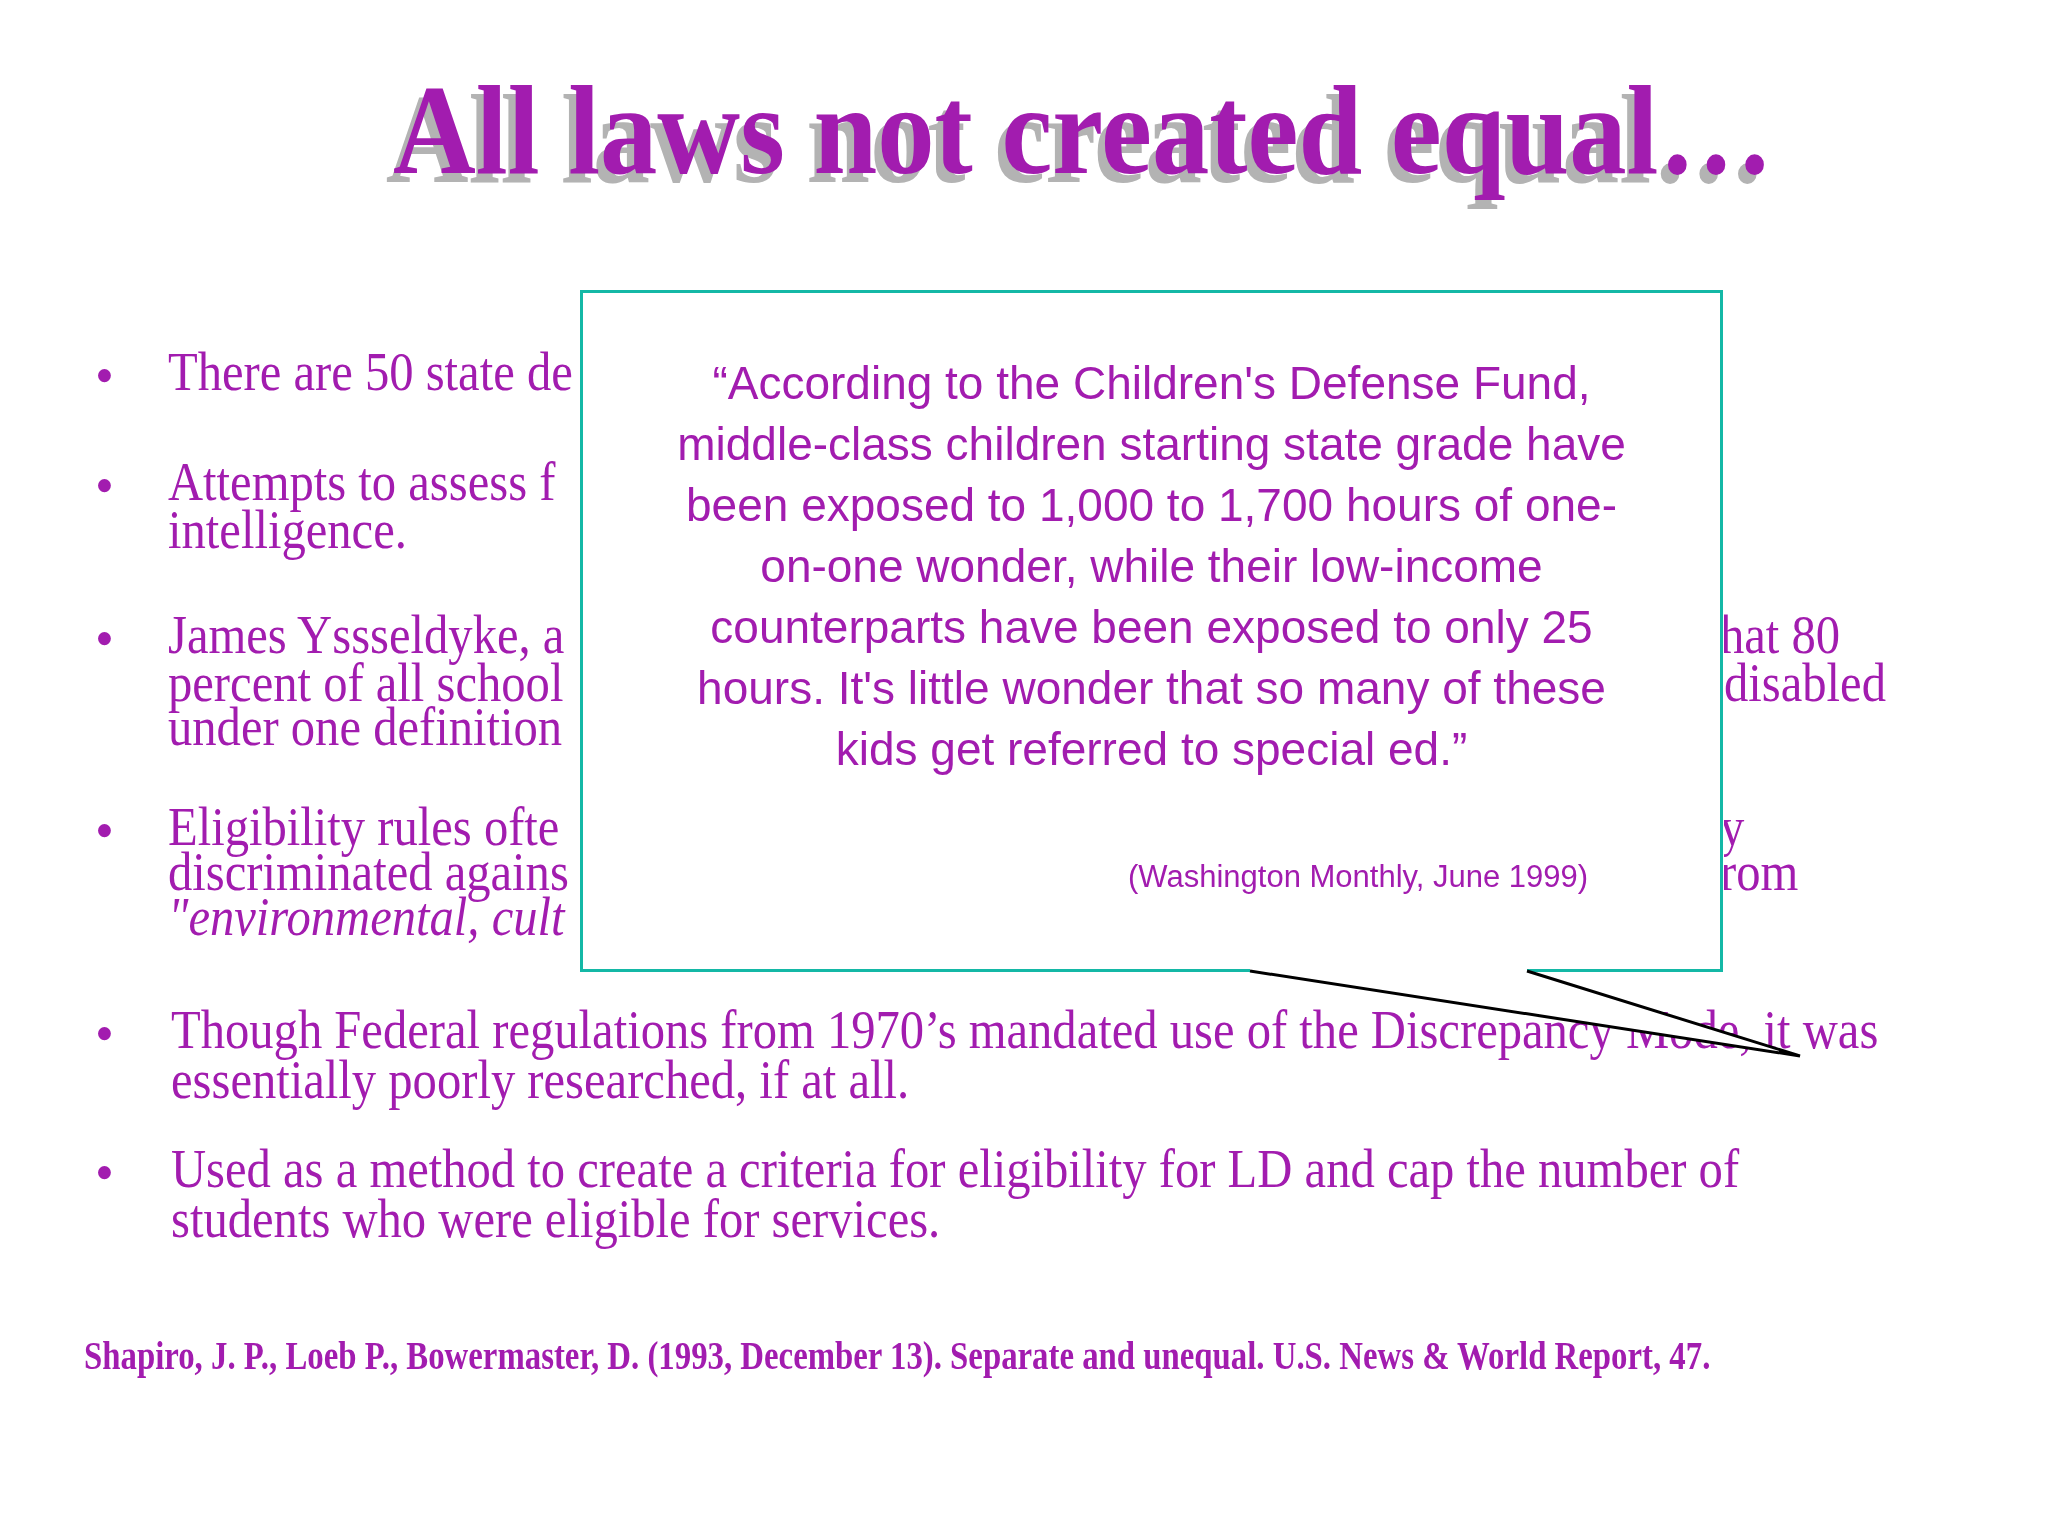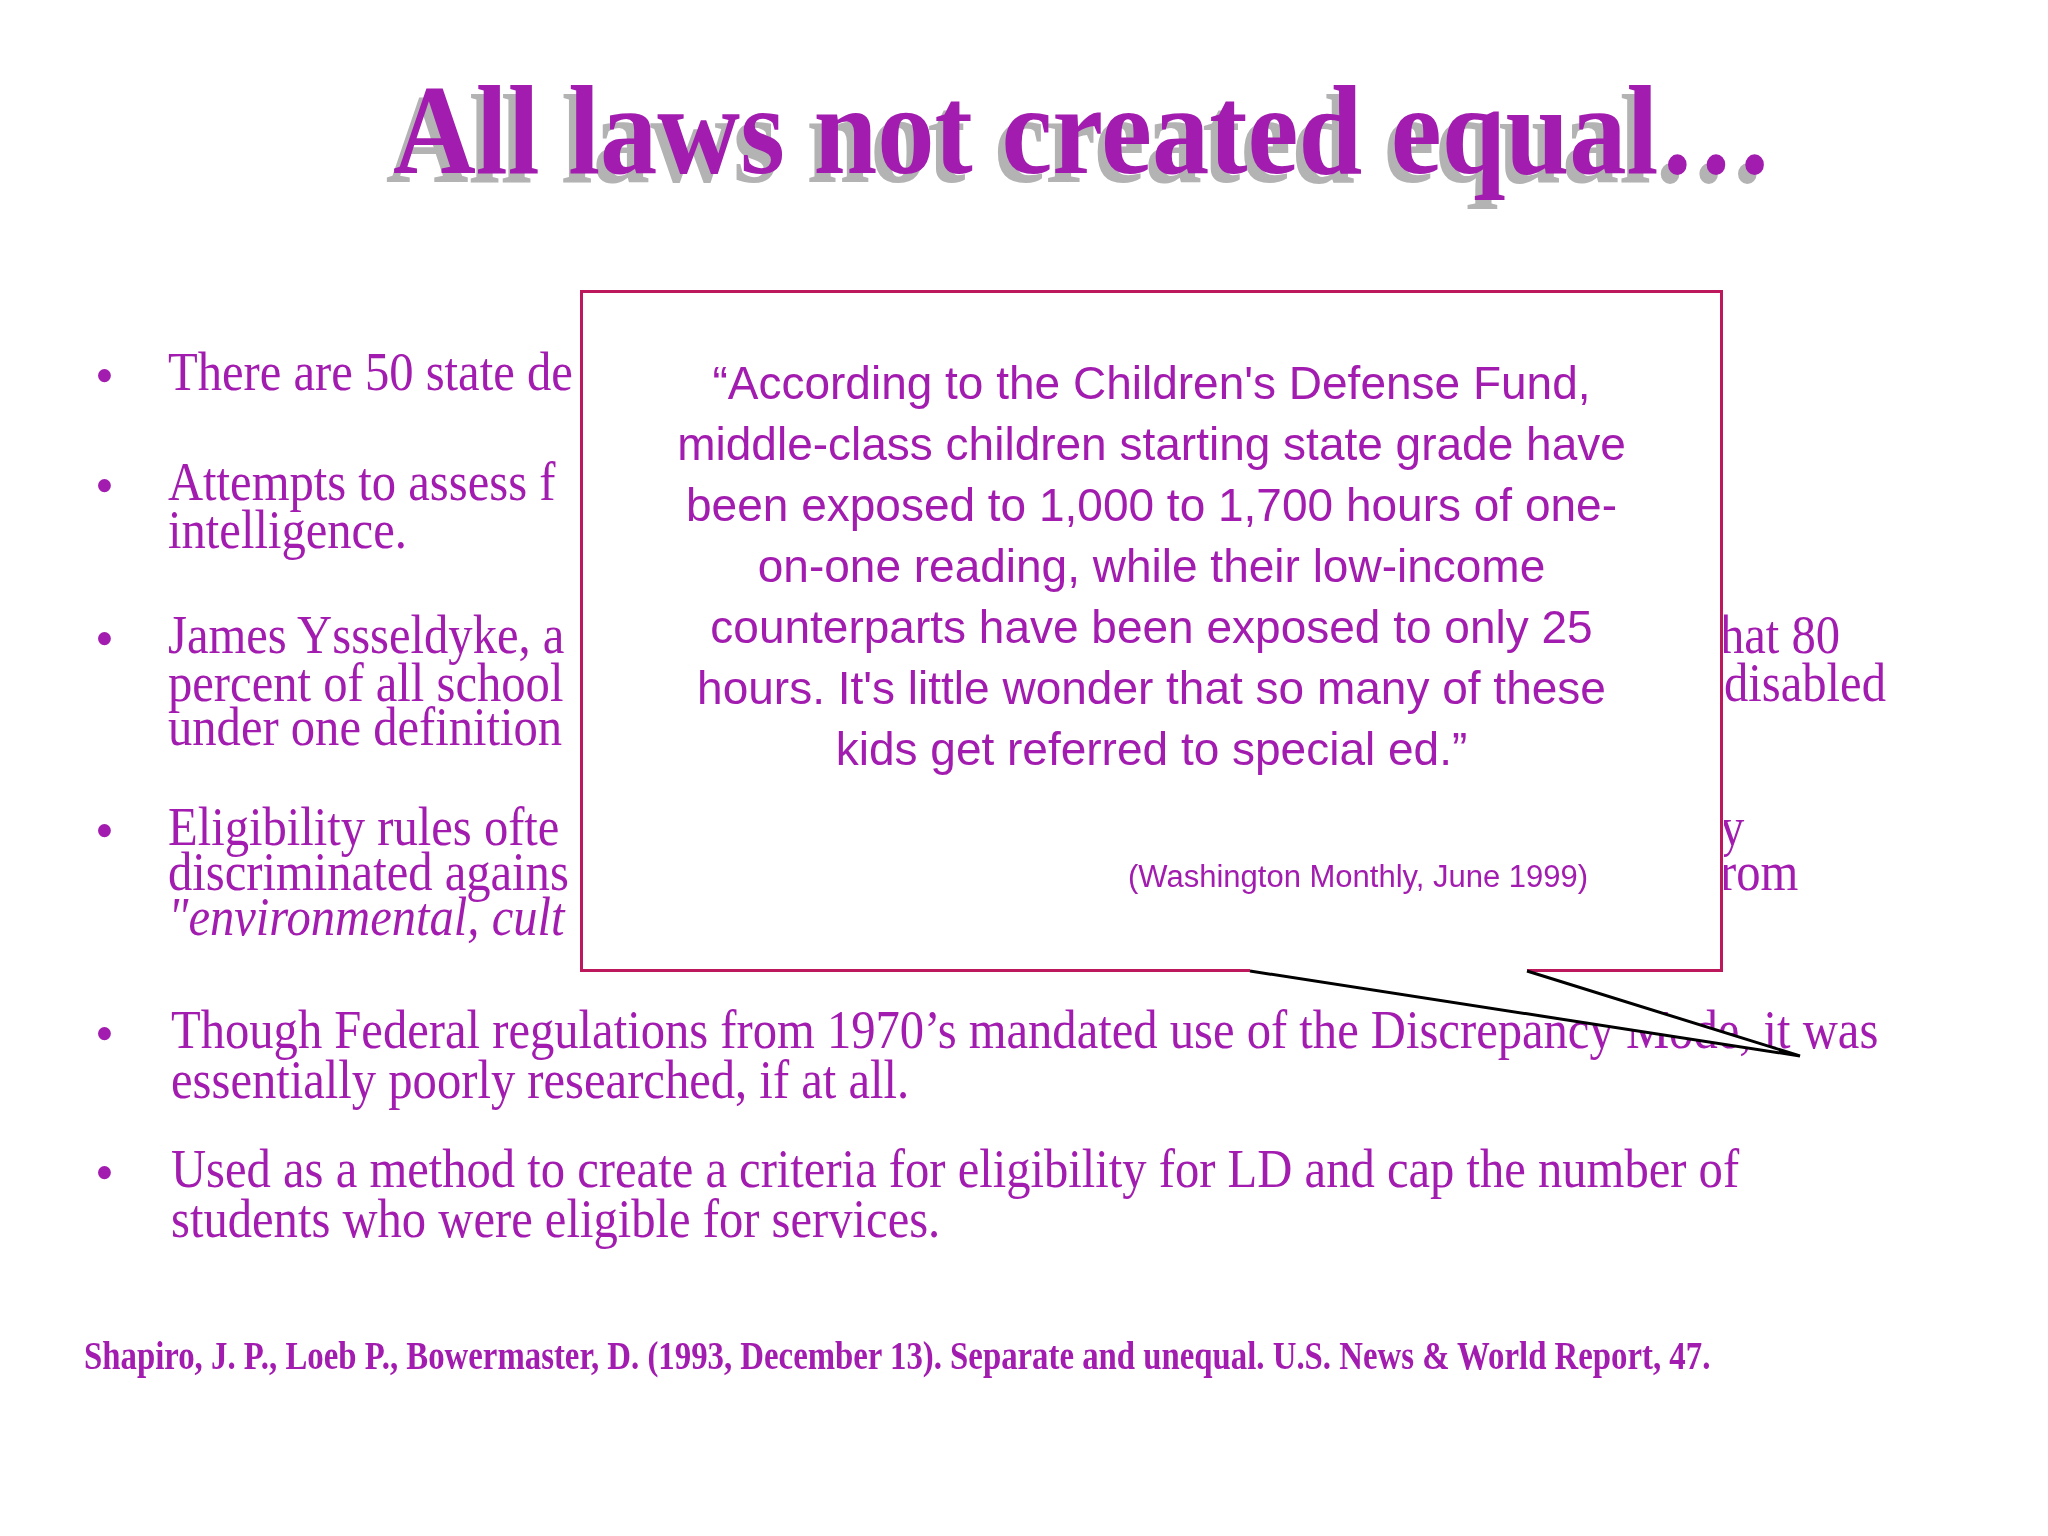--- a/index.html
+++ b/index.html
@@ -23,21 +23,21 @@
   .btxt{
     display:inline-block;font-size:54px;line-height:54px;white-space:nowrap;
     transform:scaleX(0.9);transform-origin:left top;
   }
   .it{font-style:italic;}
   .cut8{margin-left:-8px;}
   .cut4{margin-left:-4px;}
   
   .callout{
     position:absolute;left:580px;top:290px;width:1143px;height:682px;
-    background:#ffffff;border:3px solid #be185d;box-sizing:border-box;
+    background:#ffffff;border:3px solid #14b8a6;box-sizing:border-box;
   }
   .quote{position:absolute;top:60px;left:0;right:0;text-align:center;
     font-family:"Liberation Sans",sans-serif;}
   .qline{font-size:46px;line-height:61px;white-space:nowrap;}
   .attribution{
     position:absolute;left:545px;top:566px;width:470px;text-align:left;
     font-family:"Liberation Sans",sans-serif;font-size:31px;line-height:36px;
     white-space:nowrap;
   }
   
@@ -118,21 +118,21 @@
   </div>
   <div class="bl-full" style="top:1192px">
     <span class="btxt">students who were eligible for services.</span>
   </div>
 
   <div class="callout">
     <div class="quote">
       <div class="qline">“According to the Children's Defense Fund,</div>
       <div class="qline">middle-class children starting state grade have</div>
       <div class="qline">been exposed to 1,000 to 1,700 hours of one-</div>
-      <div class="qline">on-one reading, while their low-income</div>
+      <div class="qline">on-one wonder, while their low-income</div>
       <div class="qline">counterparts have been exposed to only 25</div>
       <div class="qline">hours. It's little wonder that so many of these</div>
       <div class="qline">kids get referred to special ed.”</div>
     </div>
     <div class="attribution">(Washington Monthly, June 1999)</div>
   </div>
 
   <svg class="tail-svg" width="2048" height="1536" viewBox="0 0 2048 1536">
     <rect x="1250" y="966" width="277" height="10" fill="#ffffff"></rect>
     <path d="M 1250 971 L 1800 1056 L 1527 971" fill="#ffffff" stroke="#000000" stroke-width="3"></path>

